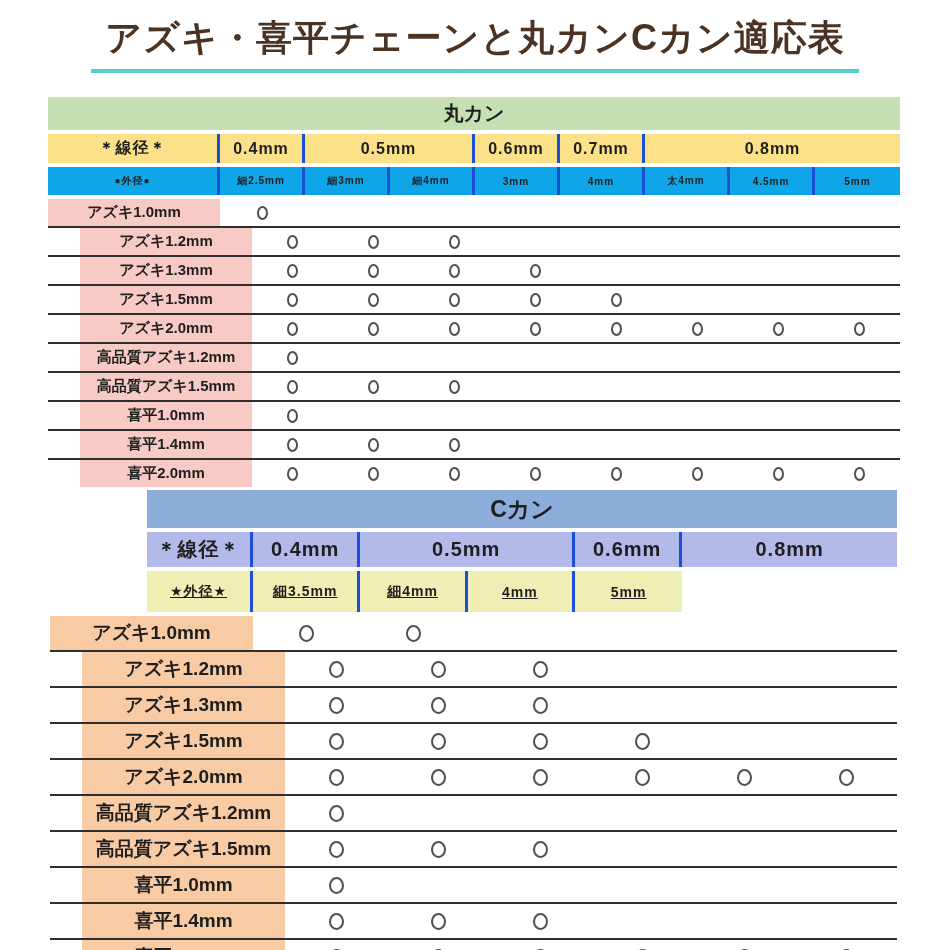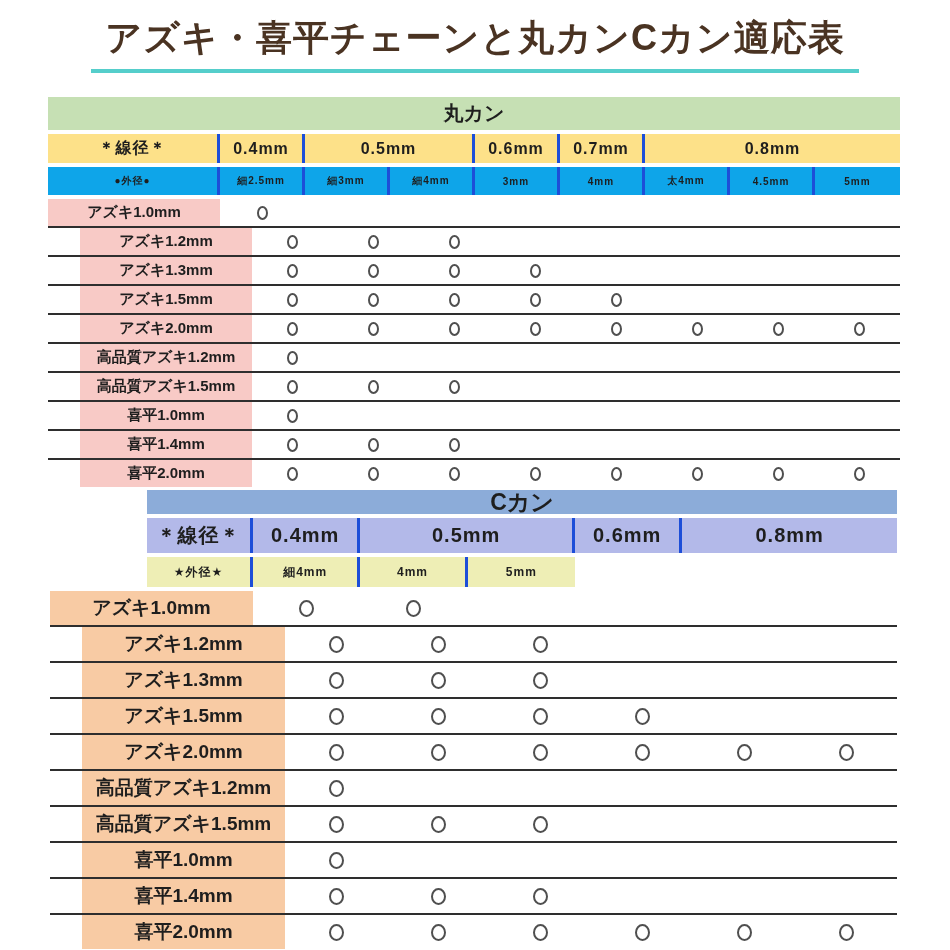--- a/index.html
+++ b/index.html
@@ -33,23 +33,23 @@
     display: flex; align-items: center; justify-content: center;
     border-right: 3px solid #1d4ed8; text-align: center;
   }
   .row .hcell:last-child { border-right: none; }
   .hrow { margin-bottom: 4px; }
   .spacer { background: none; border: none; }
 
   .t1 .trow .tcell { background: #c6e0b4; height: 33px; font-size: 20px; }
   .t1 .wrow .hcell { background: #fde189; height: 29px; font-size: 16px; letter-spacing: 1px; }
   .t1 .orow .hcell { background: #0ea5e9; height: 28px; font-size: 10px; letter-spacing: 1px; }
-  .t2 .trow .tcell { background: #8cacd9; height: 24px; font-size: 23px; }
+  .t2 .trow .tcell { background: #8cacd9; height: 38px; font-size: 23px; }
   .t2 .wrow .hcell { background: #b3b9e9; height: 35px; font-size: 20px; letter-spacing: 1px; }
-  .t2 .orow .hcell { background: #eeeeb5; height: 30px; font-size: 12px; letter-spacing: 1px; }
+  .t2 .orow .hcell { background: #eeeeb5; height: 41px; font-size: 14px; letter-spacing: 1px; text-decoration: underline; }
 
   
   .drow + .drow { border-top: 2px solid #2e2e2e; }
   .t1 .drow { height: 27px; }
   .t2 .drow { height: 34px; }
   .t1 .drow + .drow, .t2 .drow + .drow { height: 29px; padding-left: 32px; }
   .t2 .drow + .drow { height: 36px; }
   .label-cell, .mark-cell { display: flex; align-items: center; justify-content: center; }
   .t1 .label-cell { background: #f8cac6; font-size: 15px; }
   .t2 .label-cell { background: #f8cba4; font-size: 19px; }
@@ -283,20 +283,21 @@
       <div class="spacer"></div>
       <div class="hcell">＊線径＊</div>
       <div class="hcell">0.4mm</div>
       <div class="hcell" style="grid-column: span 2;">0.5mm</div>
       <div class="hcell">0.6mm</div>
       <div class="hcell" style="grid-column: span 2;">0.8mm</div>
     </div>
     <div class="row hrow orow">
       <div class="spacer"></div>
       <div class="hcell">★外径★</div>
+      <div class="hcell">細3.5mm</div>
       <div class="hcell">細4mm</div>
       <div class="hcell">4mm</div>
       <div class="hcell">5mm</div>
     </div>
     <div class="row drow">
       <div class="label-cell" style="grid-column: 1 / span 2;">アズキ1.0mm</div>
       <div class="mark-cell">
         <span class="mark"></span>
       </div>
       <div class="mark-cell">

